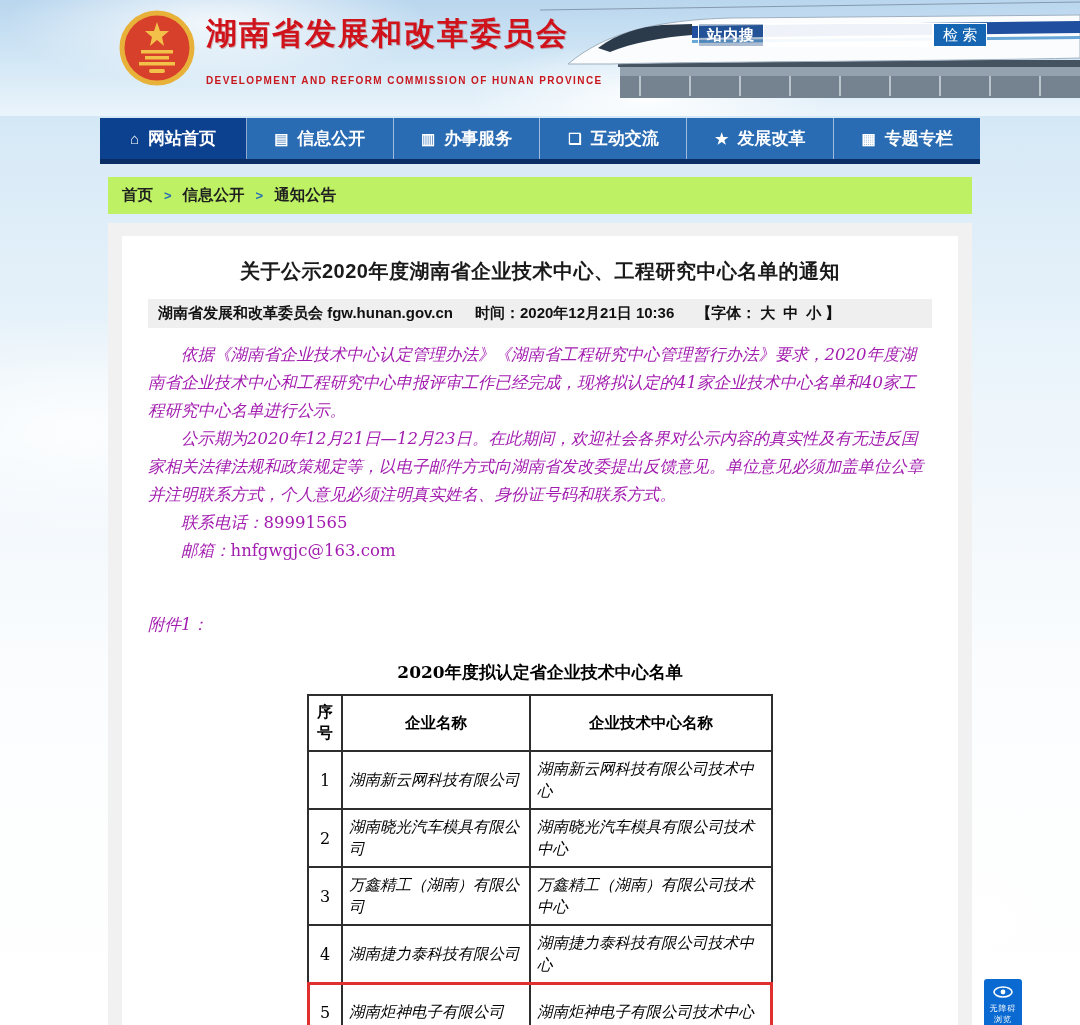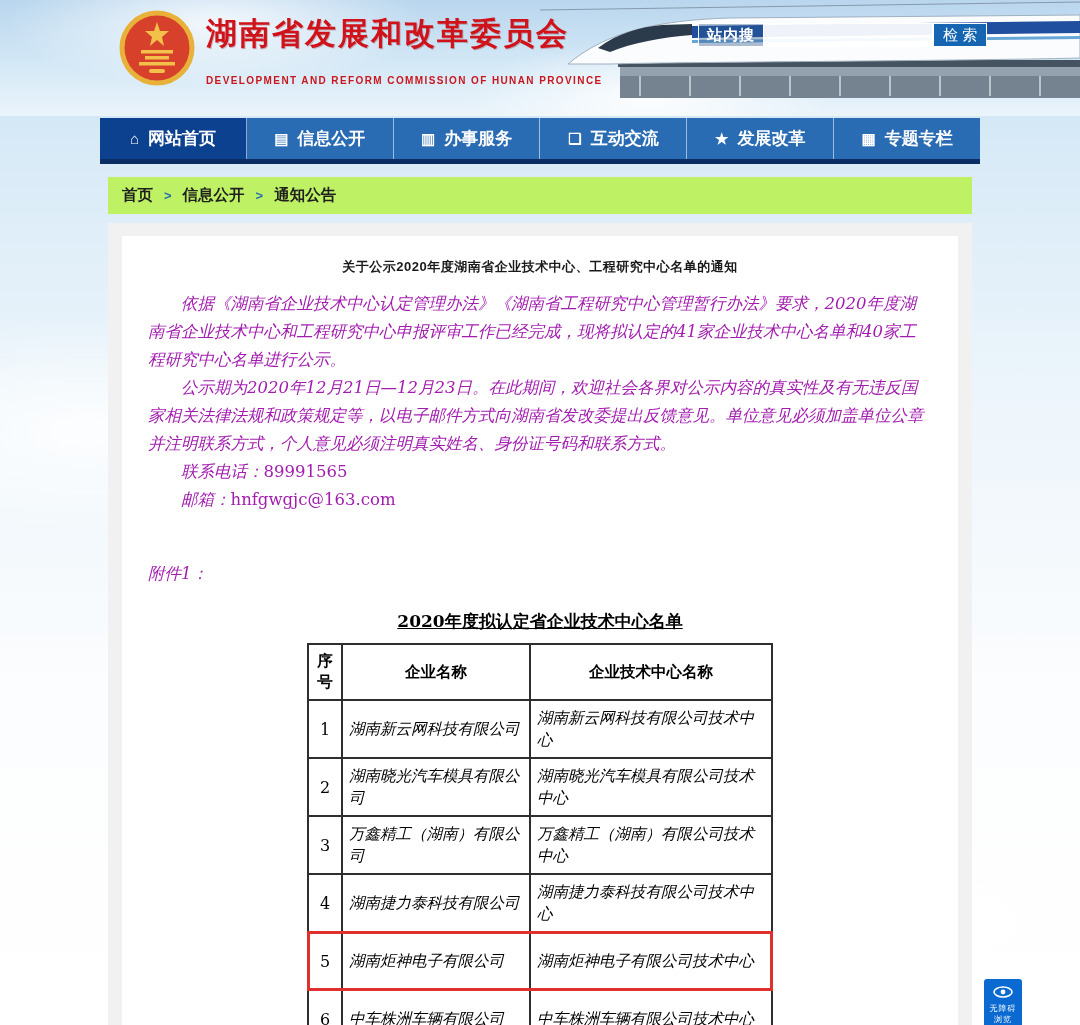--- a/index.html
+++ b/index.html
@@ -40,37 +40,37 @@
   .nav-glyph{font-size:15px;line-height:1;}
   .nav-strip{height:5px;background:#0a2e63;}
   
   .breadcrumb{width:836px;margin:13px auto 0;background:#bef264;height:37px;display:flex;
     align-items:center;padding:0 14px;font-size:15.5px;font-weight:bold;color:#1f1f1f;gap:11px;}
   .crumb{cursor:pointer;}
   .crumb-sep{color:#2a6cb3;font-size:13px;}
   
   .panel{width:836px;margin:9px auto 0;background:#f1f1f1;padding:13px 14px 0;}
   .article{background:#fff;padding:6px 26px 60px;min-height:900px;}
-  .article-title{text-align:center;font-size:13px;font-weight:bold;color:#1a1a1a;
+  .article-title{text-align:center;font-size:20px;font-weight:bold;color:#1a1a1a;
     margin:16px 0 14px;letter-spacing:.5px;}
   .meta{background:#efefef;padding:5px 10px;font-size:15px;font-weight:bold;color:#111;
     display:flex;align-items:center;white-space:nowrap;}
   .meta-source{margin-right:22px;}
   .meta-time{margin-right:22px;}
   .font-sizer{display:flex;gap:0;}
   .font-size-btn{cursor:pointer;margin:0 4px;}
   .kai{font-family:"DejaVu Serif",serif;font-style:italic;font-size:16.5px;line-height:1.7;color:#a21caf;}
   .para{text-indent:2em;margin:0;}
   .para.first{margin-top:13px;}
   .contact-line{text-indent:2em;margin:0;}
   .upright{font-style:normal;font-weight:normal;font-family:"DejaVu Serif",serif;}
   .attachment{margin:46px 0 0;}
   
   .table-title{text-align:center;font-weight:bold;font-size:17px;color:#000;
-    font-family:"DejaVu Serif",serif;margin:22px 0 10px;text-decoration:underline;}
+    font-family:"DejaVu Serif",serif;margin:22px 0 10px;}
   table.roster{border-collapse:collapse;margin:0 auto;}
   .roster th,.roster td{border:2px solid #2e2e2e;}
   .roster th{font-size:15.5px;font-weight:bold;padding:5px 6px;height:44px;color:#000;}
   .roster td{height:52px;vertical-align:middle;color:#000;}
   .col-seq{width:34px;}
   .col-company{width:188px;}
   .col-center{width:242px;}
   .cell-seq{text-align:center;font-family:"DejaVu Serif",serif;font-size:16px;}
   .cell-name{font-family:"DejaVu Serif",serif;font-style:italic;font-size:15.5px;
     line-height:1.45;padding:2px 6px;}
@@ -164,20 +164,31 @@
   <span class="crumb">信息公开</span>
   <span class="crumb-sep">&gt;</span>
   <span class="crumb">通知公告</span>
 </div>
 
 <div class="panel">
   <div class="article">
 
     <div class="article-title">关于公示2020年度湖南省企业技术中心、工程研究中心名单的通知</div>
 
+    <div class="meta">
+      <span class="meta-source">湖南省发展和改革委员会 fgw.hunan.gov.cn</span>
+      <span class="meta-time">时间：2020年12月21日 10:36</span>
+      <span class="font-sizer">
+        <span>【字体：</span>
+        <span class="font-size-btn">大</span>
+        <span class="font-size-btn">中</span>
+        <span class="font-size-btn">小</span>
+        <span>】</span>
+      </span>
+    </div>
 
     <p class="kai para first">依据《湖南省企业技术中心认定管理办法》《湖南省工程研究中心管理暂行办法》要求，2020年度湖南省企业技术中心和工程研究中心申报评审工作已经完成，现将拟认定的41家企业技术中心名单和40家工程研究中心名单进行公示。</p>
     <p class="kai para">公示期为2020年12月21日—12月23日。在此期间，欢迎社会各界对公示内容的真实性及有无违反国家相关法律法规和政策规定等，以电子邮件方式向湖南省发改委提出反馈意见。单位意见必须加盖单位公章并注明联系方式，个人意见必须注明真实姓名、身份证号码和联系方式。</p>
 
     <p class="kai contact-line"><span>联系电话：</span><span class="upright">89991565</span></p>
     <p class="kai contact-line"><span>邮箱：</span><span class="upright">hnfgwgjc@163.com</span></p>
 
     <p class="kai attachment">附件1：</p>
 
     <div class="table-title">2020年度拟认定省企业技术中心名单</div>

